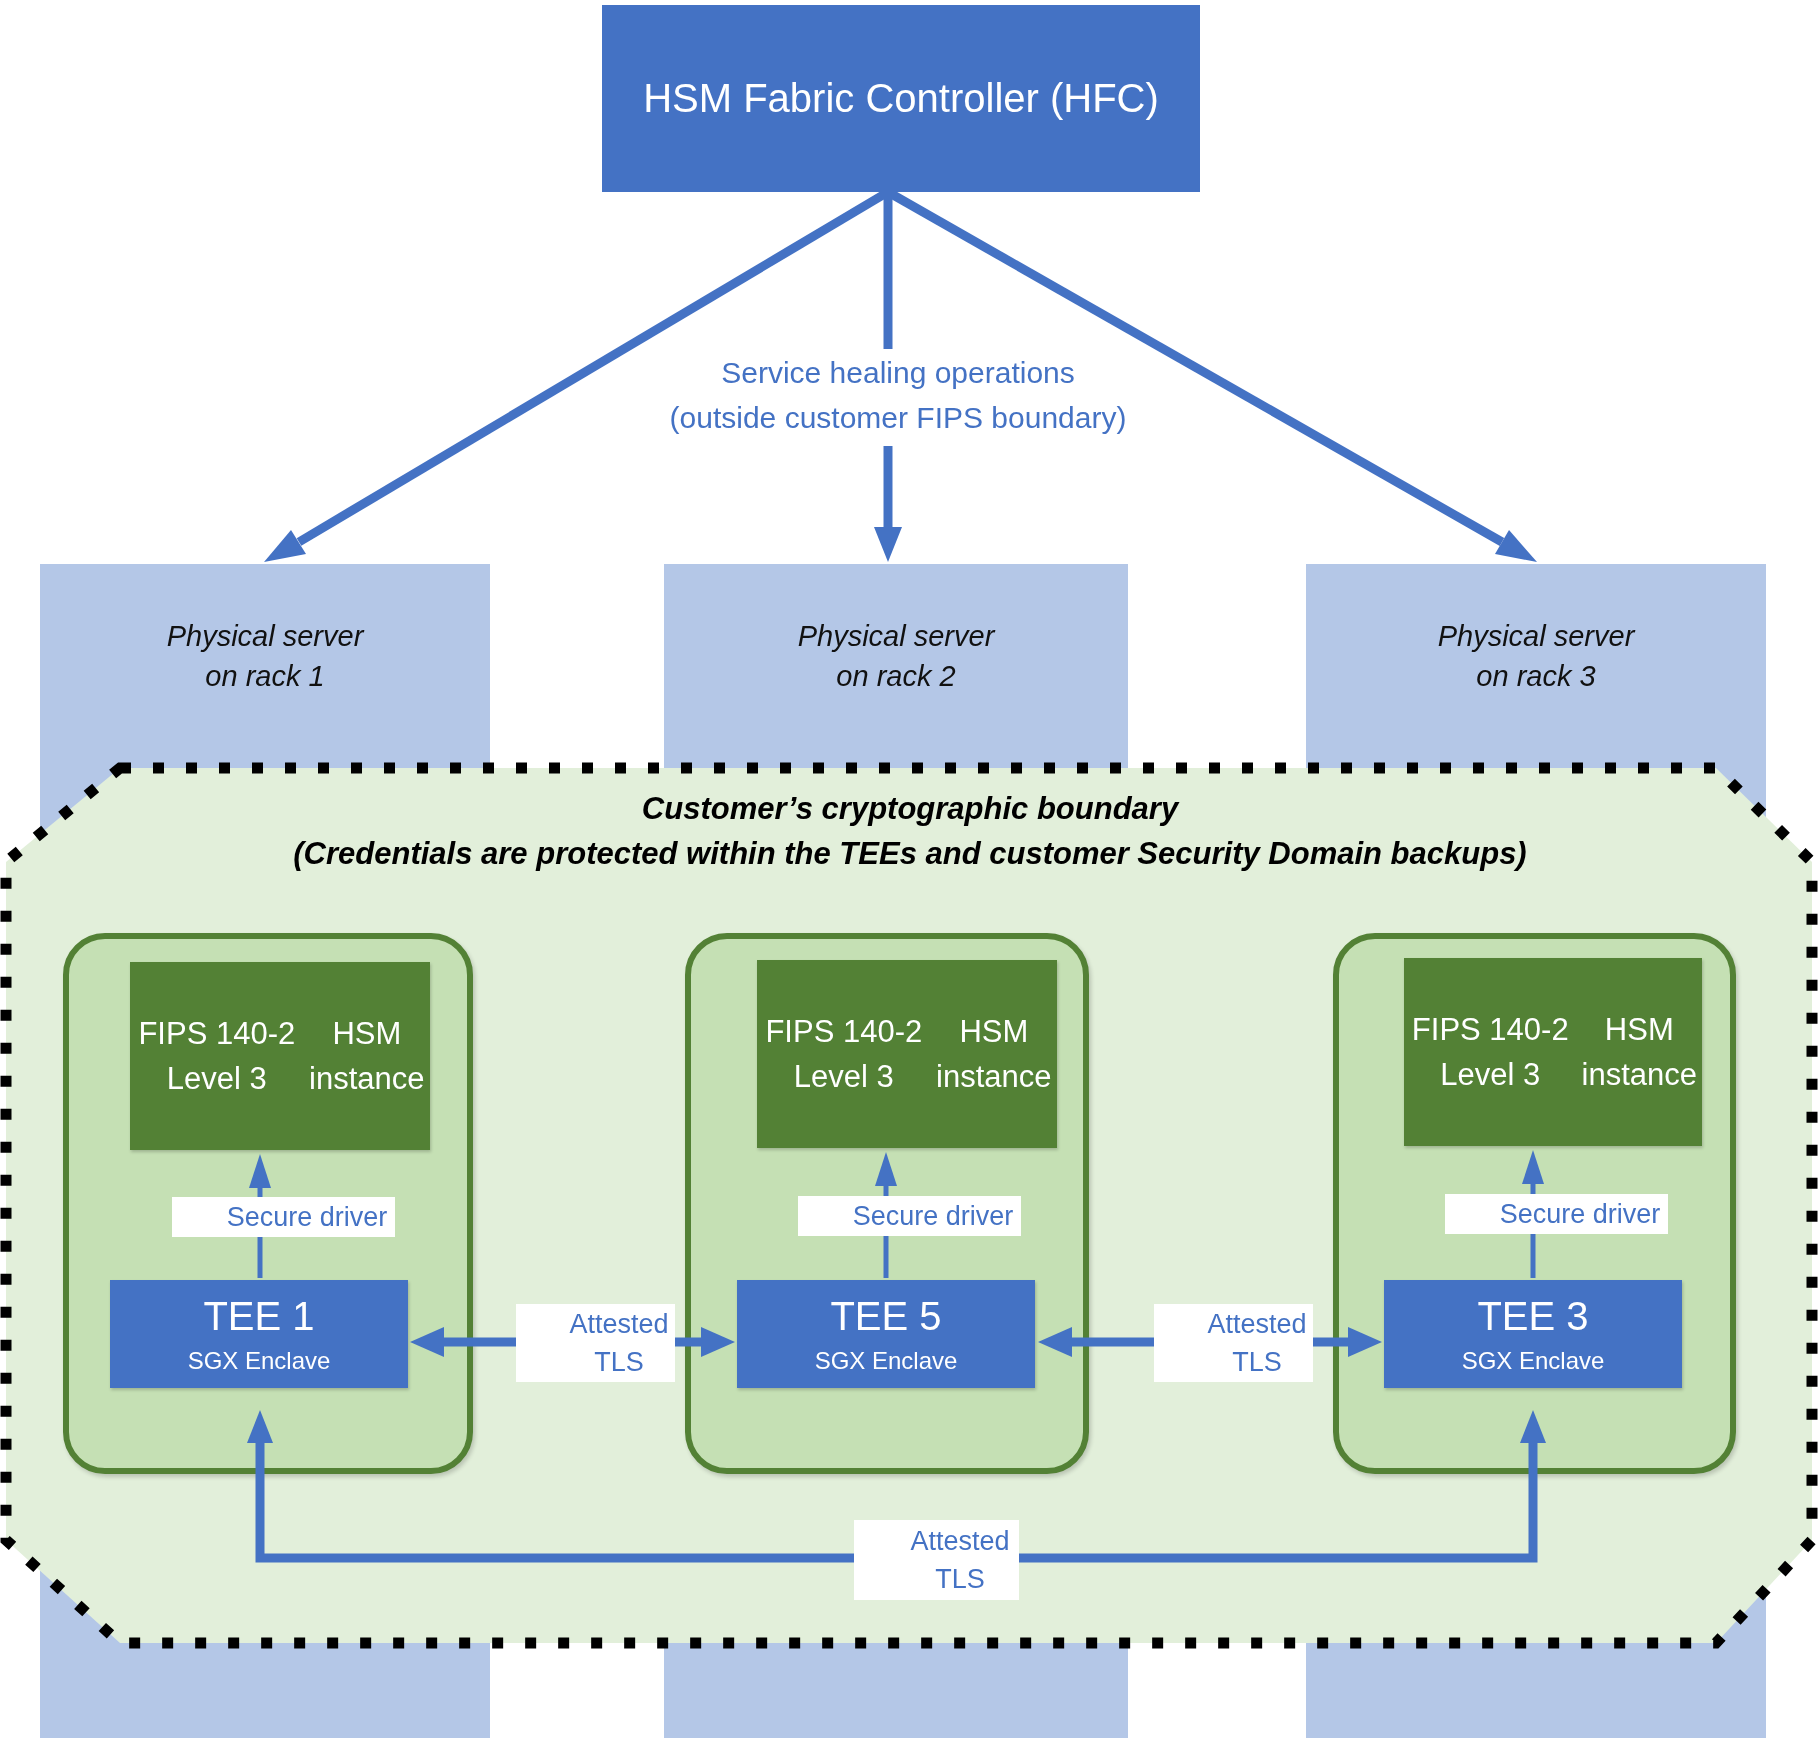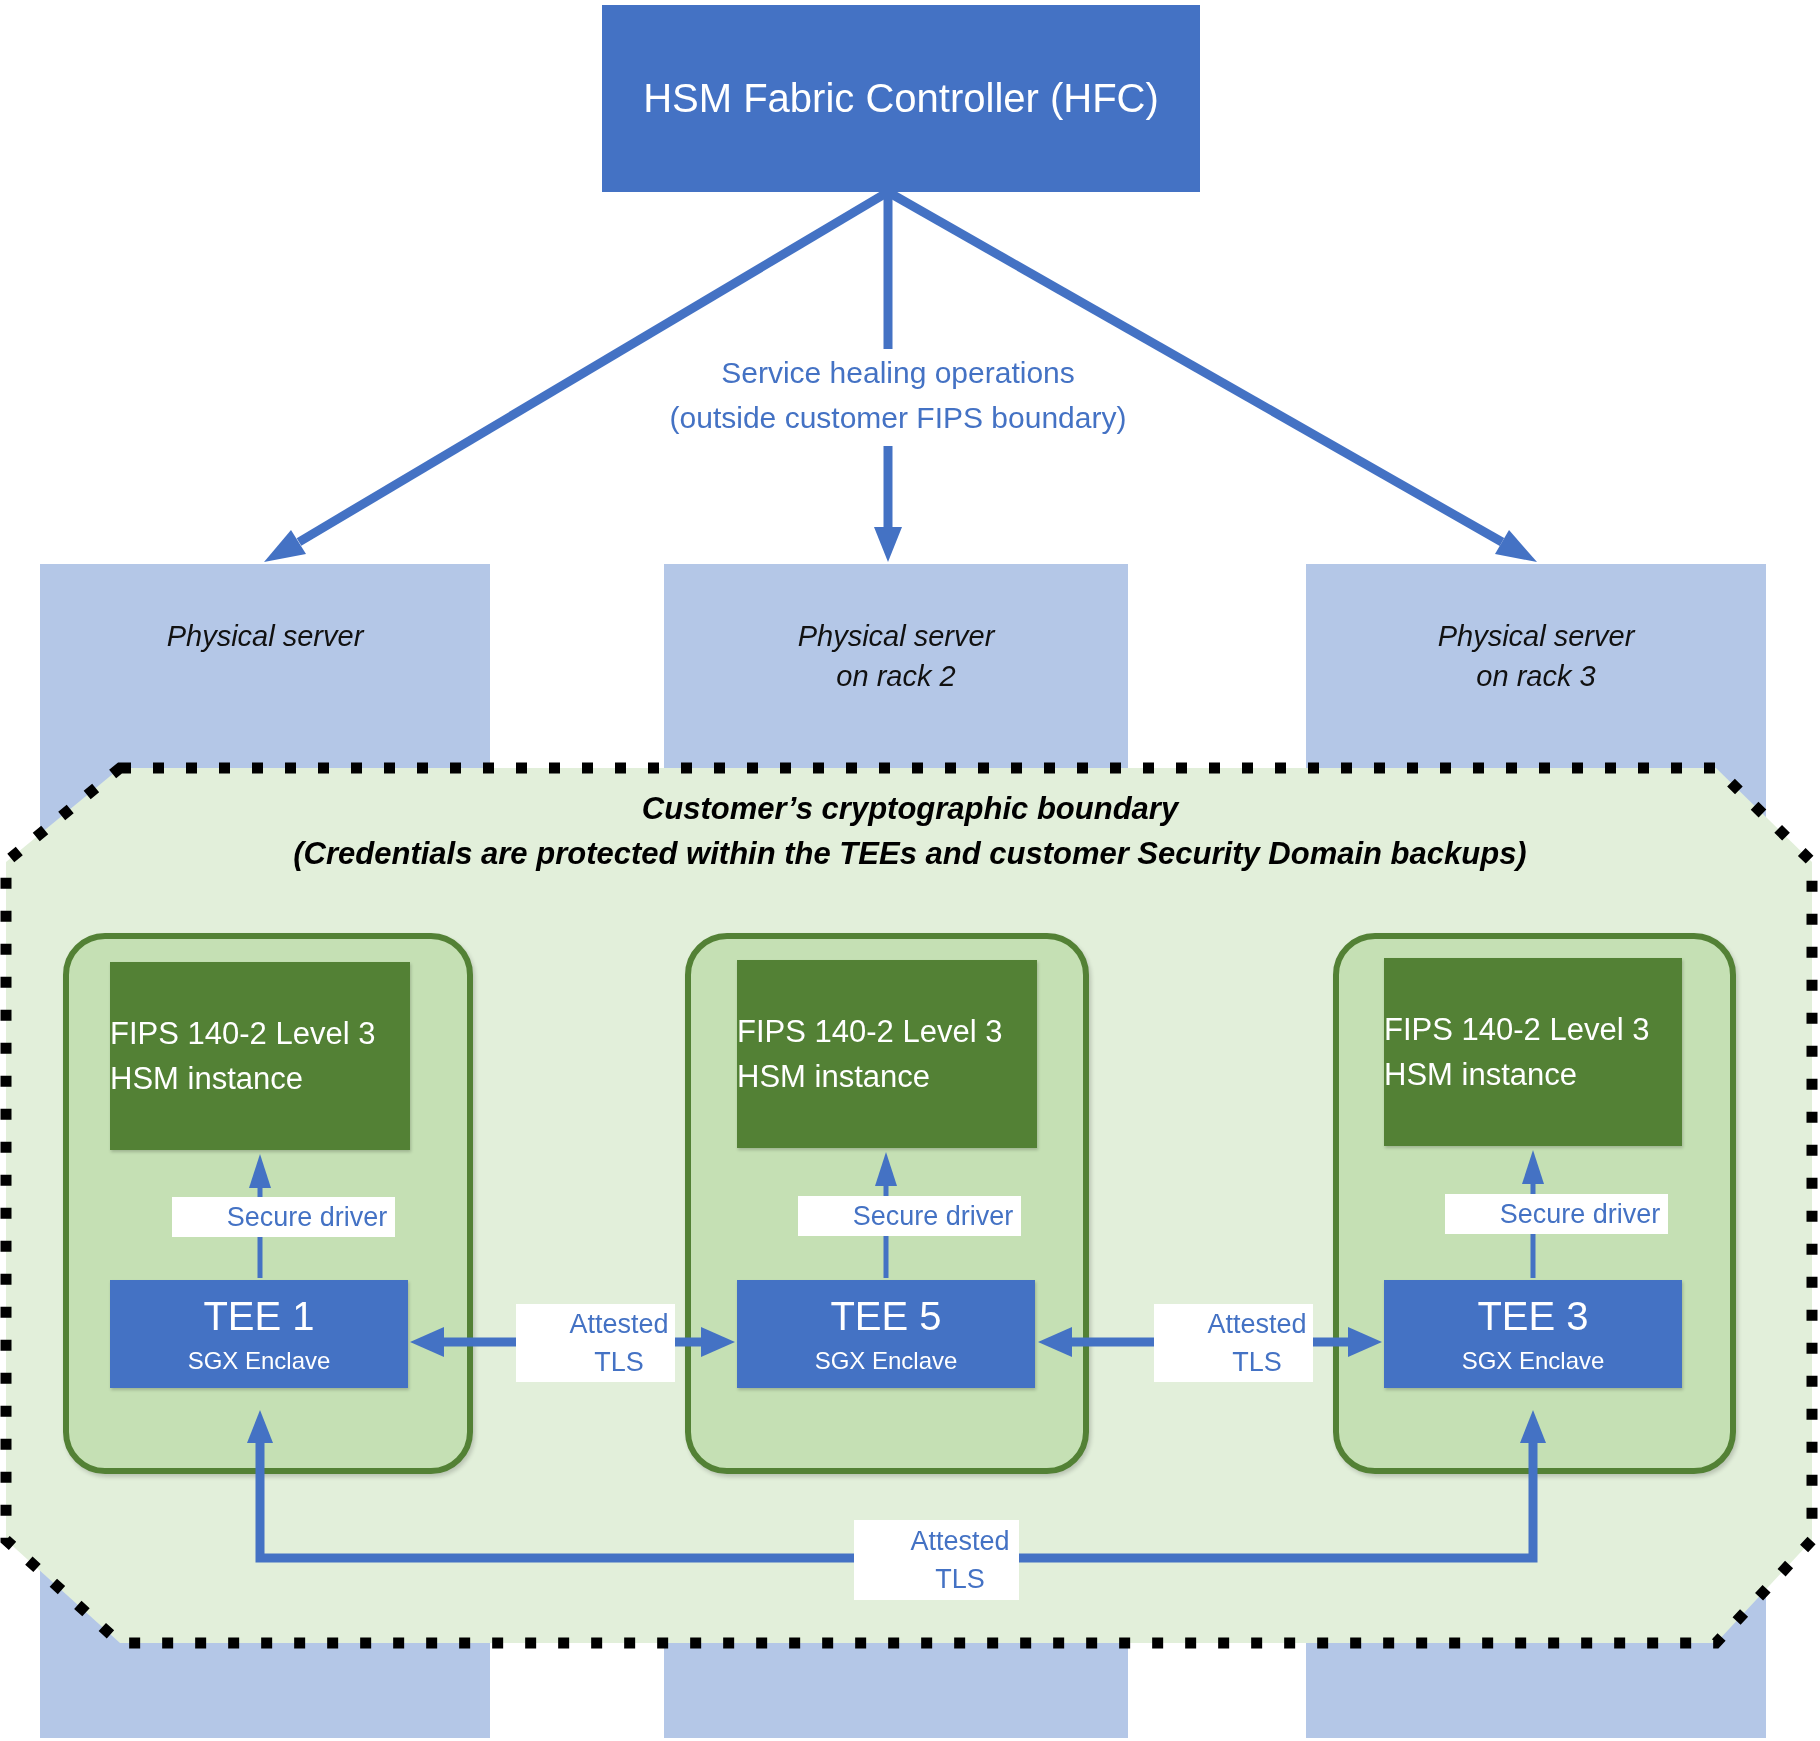--- a/index.html
+++ b/index.html
@@ -31,23 +31,24 @@
     position:absolute;top:933px;height:541px;z-index:3;box-sizing:border-box;
     background:#C5E0B4;border:6px solid #538135;border-radius:42px;
     box-shadow:2px 3px 4px rgba(0,0,0,0.18);
   }
   .enclave-1{left:63px;width:410px;}
   .enclave-2{left:685px;width:404px;}
   .enclave-3{left:1333px;width:403px;}
 
   .fips{
     position:absolute;height:188px;z-index:4;background:#538135;color:#fff;
-    display:flex;flex-direction:column;align-items:flex-start;justify-content:center;
+    display:flex;align-items:center;justify-content:center;
     font-size:31px;line-height:45px;text-align:center;
     box-shadow:1px 2px 3px rgba(0,0,0,0.2);
+    margin-left:20px;
   }
   .fips-1{left:110px;top:962px;width:300px;}
   .fips-2{left:737px;top:960px;width:300px;}
   .fips-3{left:1384px;top:958px;width:298px;}
 
   .tee{
     position:absolute;top:1280px;width:298px;height:108px;z-index:4;background:#4472C4;color:#fff;
     display:flex;flex-direction:column;align-items:center;justify-content:center;
     text-align:right;box-shadow:1px 2px 3px rgba(0,0,0,0.2);
   }
@@ -80,20 +81,21 @@
     color:#4472C4;font-size:30px;line-height:45px;
   }
 </style>
 </head>
 <body>
 
 <div id="stage">
 
   <div class="server server-1">
     <div>Physical server</div>
+    <div>on rack 1</div>
   </div>
   <div class="server server-2">
     <div>Physical server</div>
     <div>on rack 2</div>
   </div>
   <div class="server server-3">
     <div>Physical server</div>
     <div>on rack 3</div>
   </div>
 

